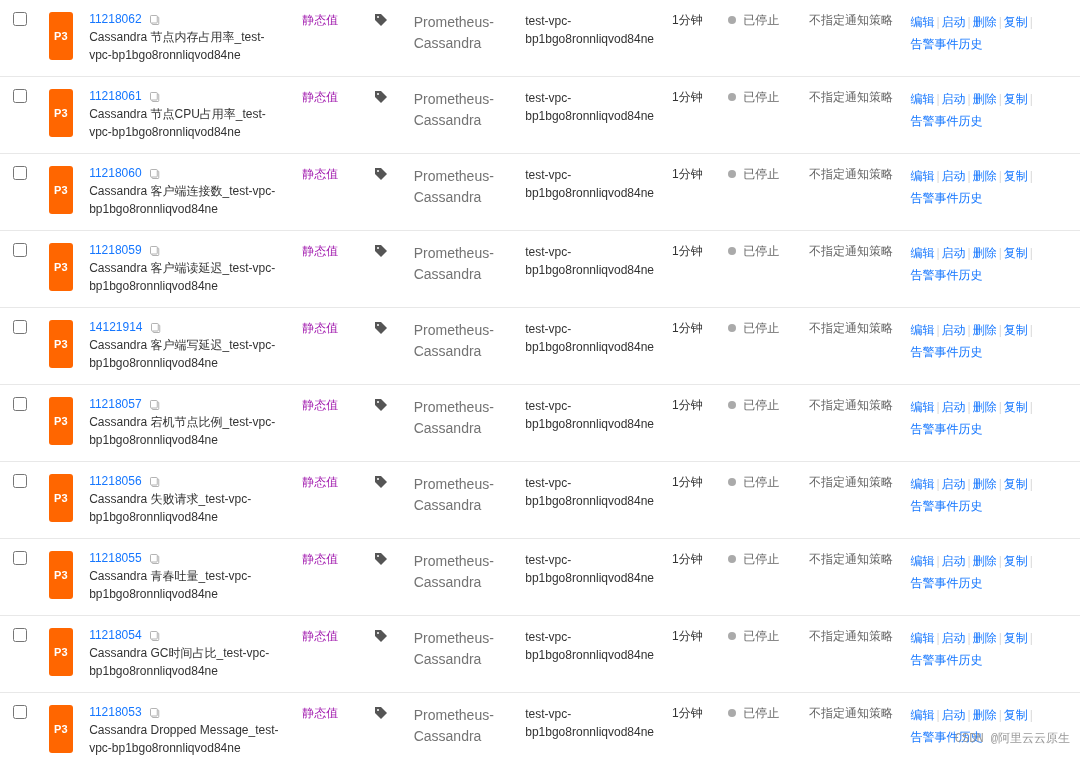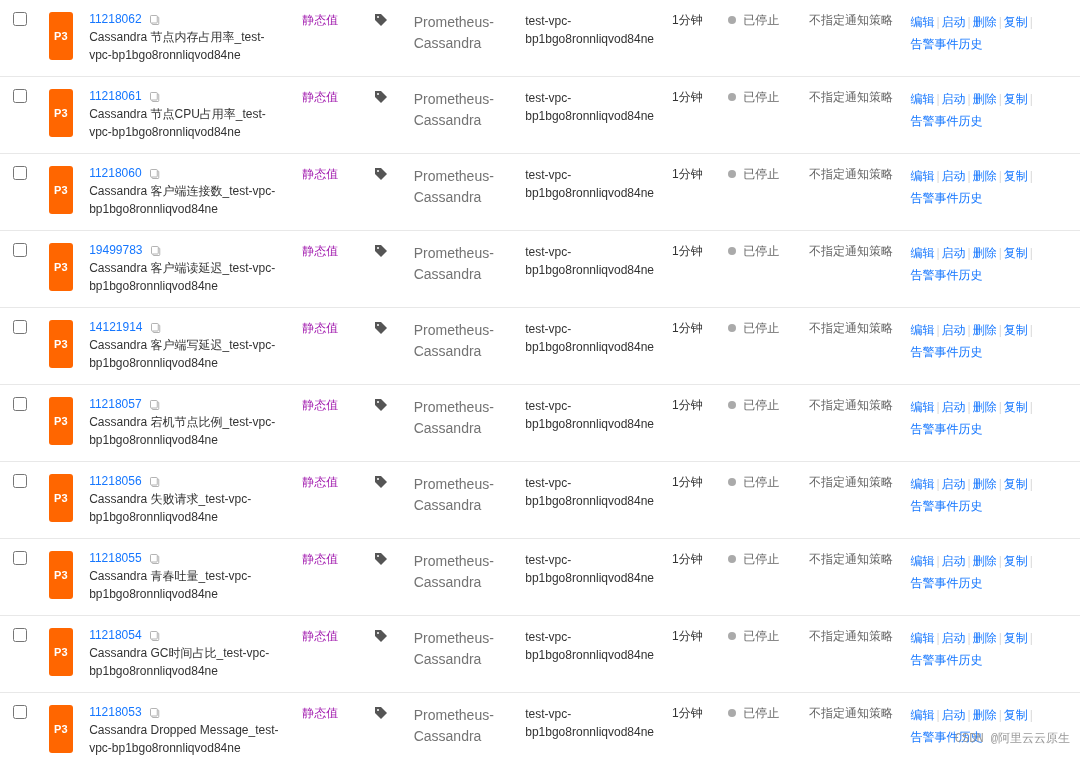--- a/index.html
+++ b/index.html
@@ -263,21 +263,21 @@
       <br>
       <span class="action-link">告警事件历史</span>
     </div>
   </td>
         </tr>
         <tr>
           <td class="col-checkbox"><input type="checkbox" style=""></td>
           <td class="col-priority"><span class="priority-badge">P3</span></td>
           <td class="col-name">
     <div>
-      <span class="rule-id">19499783</span>
+      <span class="rule-id">11218059</span>
       <svg class="copy-icon" viewBox="0 0 16 16" fill="none" xmlns="http://www.w3.org/2000/svg">
         <rect x="4" y="4" width="9" height="10" rx="1" stroke="#aaa" stroke-width="1.2" fill="none"></rect>
         <rect x="2" y="2" width="9" height="10" rx="1" stroke="#aaa" stroke-width="1.2" fill="white"></rect>
       </svg>
     </div>
     <div class="rule-name">Cassandra 客户端读延迟_test-vpc-bp1bgo8ronnliqvod84ne</div>
   </td>
           <td class="col-type"><span class="type-text">静态值</span></td>
           <td class="col-tag">
     <svg width="16" height="16" viewBox="0 0 16 16" fill="none">

